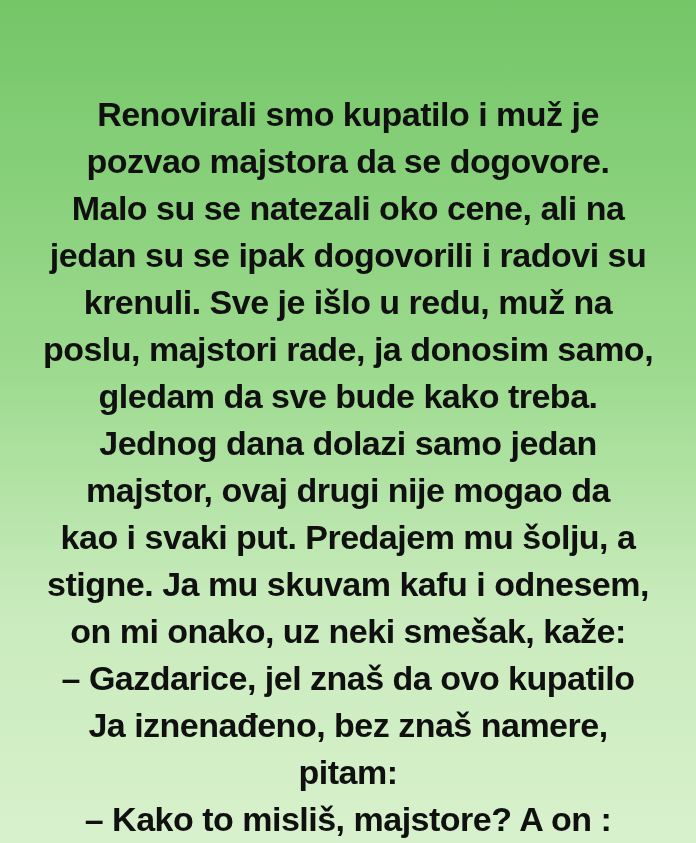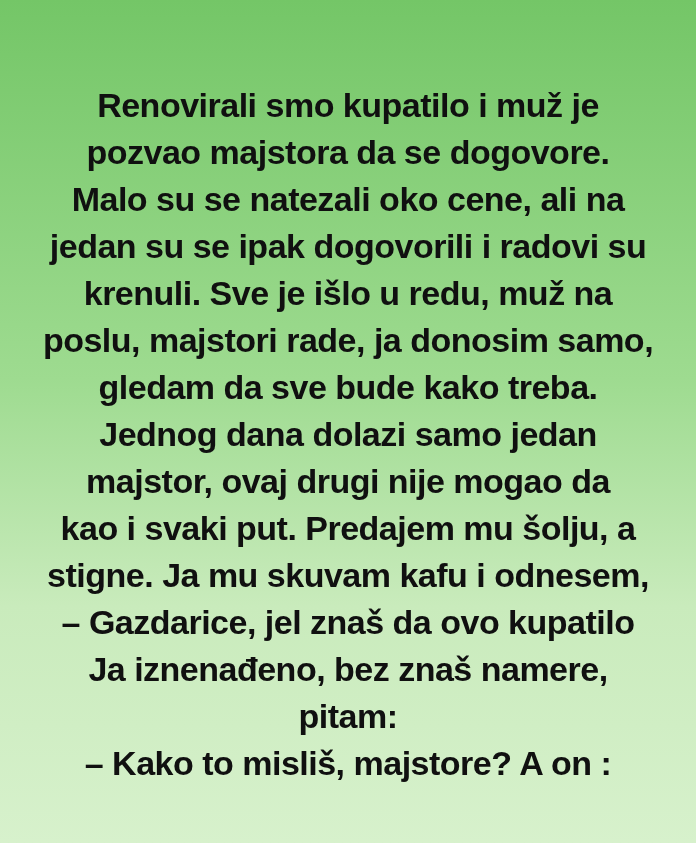--- a/index.html
+++ b/index.html
@@ -16,21 +16,21 @@
     width: 696px;
     height: 843px;
     box-sizing: border-box;
     background: linear-gradient(180deg,
       var(--bg-top, #74c667) 0%,
       var(--bg-mid1, #9edb90) 45%,
       var(--bg-mid2, #c9ebbc) 72%,
       var(--bg-bottom, #d7f1cc) 100%);
     display: flex;
     flex-direction: column;
-    justify-content: center;
+    justify-content: flex-end;
     align-items: center;
     padding-top: 26px;
   }
   .story-text {
     width: 100%;
     text-align: center;
   }
   .story-line {
     white-space: nowrap;
     font-weight: 700;
@@ -49,18 +49,19 @@
       <div class="story-line">pozvao majstora da se dogovore.</div>
       <div class="story-line">Malo su se natezali oko cene, ali na</div>
       <div class="story-line">jedan su se ipak dogovorili i radovi su</div>
       <div class="story-line">krenuli. Sve je išlo u redu, muž na</div>
       <div class="story-line">poslu, majstori rade, ja donosim samo,</div>
       <div class="story-line">gledam da sve bude kako treba.</div>
       <div class="story-line">Jednog dana dolazi samo jedan</div>
       <div class="story-line">majstor, ovaj drugi nije mogao da</div>
       <div class="story-line">kao i svaki put. Predajem mu šolju, a</div>
       <div class="story-line">stigne. Ja mu skuvam kafu i odnesem,</div>
+      <div class="story-line">on mi onako, uz neki smešak, kaže:</div>
       <div class="story-line">– Gazdarice, jel znaš da ovo kupatilo</div>
       <div class="story-line">Ja iznenađeno, bez znaš namere,</div>
       <div class="story-line">pitam:</div>
       <div class="story-line">– Kako to misliš, majstore? A on :</div>
     </div>
 </div>
 
 </body></html>

